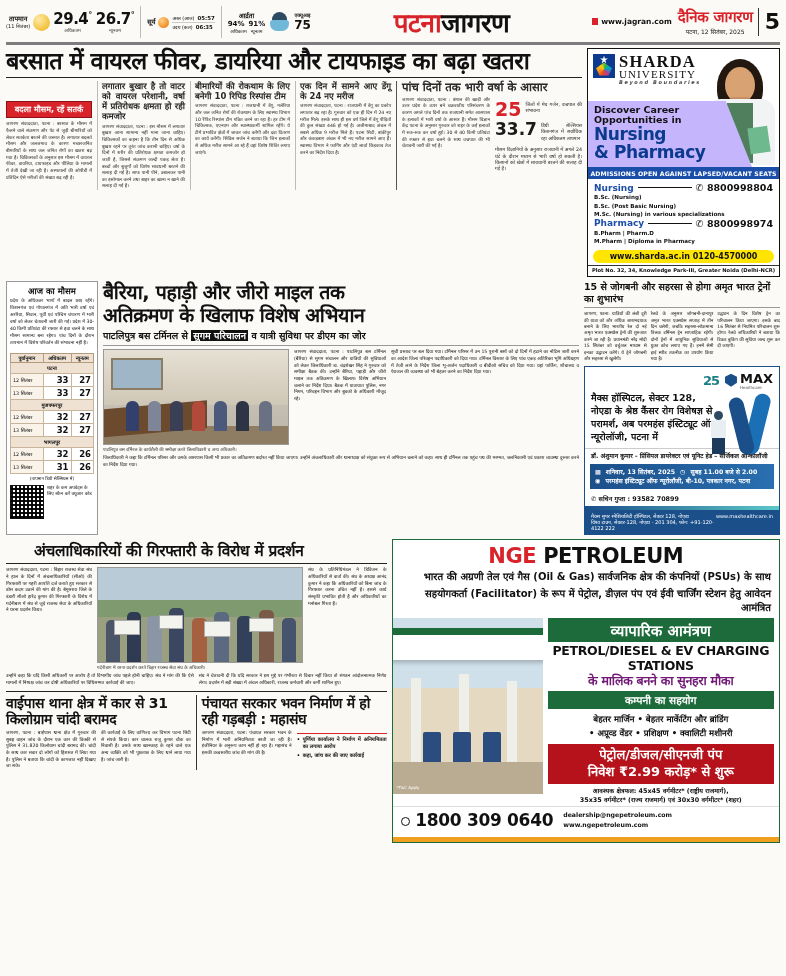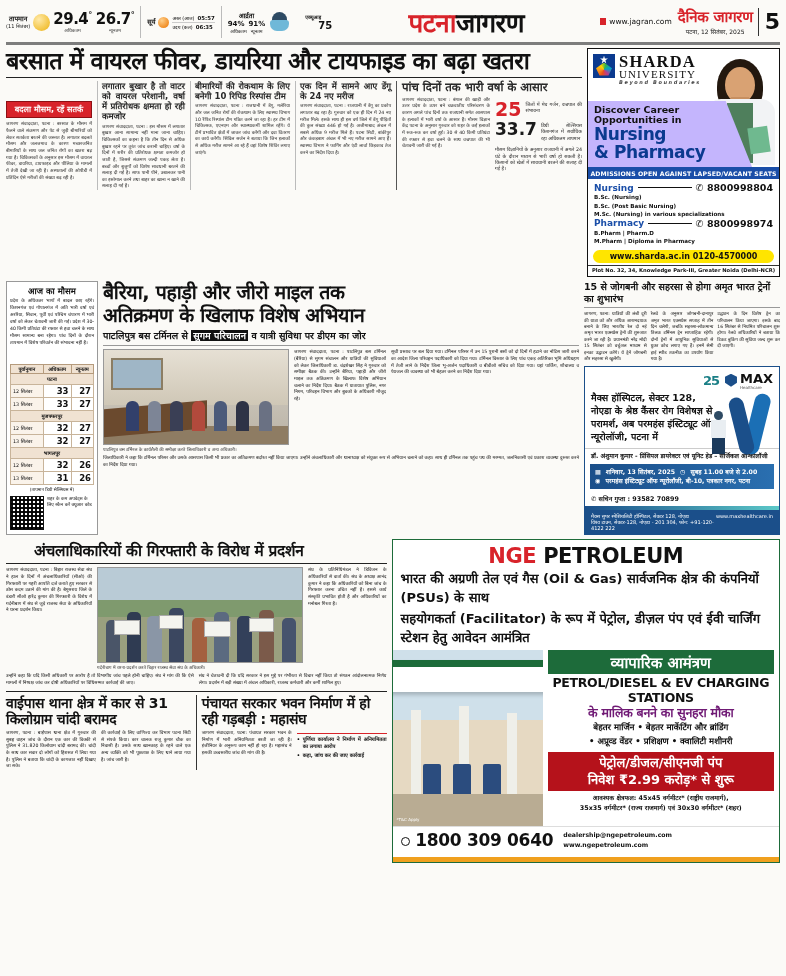--- a/index.html
+++ b/index.html
@@ -36,27 +36,27 @@
   .sun-rows { font-size: 4.8px; }
   .sun-rows div { display: flex; gap: 3px; border-bottom: 1px solid #ccc; padding: 1px 0; }
   .sun-rows div:last-child { border-bottom: none; }
   .sun-rows .t { font-weight: bold; font-size: 5.4px; }
   .hum { text-align: center; font-size: 4.6px; }
   .hum .pcts { font-size: 7px; font-weight: bold; display: flex; gap: 4px; justify-content: center; }
   .mask-ico { width: 21px; height: 21px; position: relative; }
   .mask-ico .head { position: absolute; left: 3px; top: 0; width: 15px; height: 15px; border-radius: 50%; background: #2d4a63; }
   .mask-ico .msk { position: absolute; left: 1px; top: 8px; width: 19px; height: 11px; border-radius: 3px 3px 7px 7px; background: #6fb8d8; }
   .aqi { text-align: center; font-size: 5px; }
-  .aqi .n { font-size: 10px; font-weight: bold; margin-left: 24px; }
+  .aqi .n { font-size: 12px; font-weight: bold; }
 
   .brand { flex: 1; text-align: center; }
   .brand-txt { font-size: 26px; font-weight: bold; letter-spacing: -.5px; }
   .brand-txt .r { color: #d8232a; }
   .masthead-right { display: flex; align-items: center; gap: 6px; font-size: 7px; }
-  .jg-url { display: flex; align-items: center; gap: 3px; font-weight: normal; font-size: 7.5px; }
+  .jg-url { display: flex; align-items: center; gap: 3px; font-weight: bold; font-size: 7.5px; }
   .jg-url .sq { width: 6px; height: 7px; background: #d8232a; }
   .dj { text-align: center; line-height: 1.3; padding-right: 5px; border-right: 1.5px solid #333; }
   .dj .t { font-size: 15px; font-weight: bold; color: #d8232a; letter-spacing: -.3px; }
   .dj .d { font-size: 6px; }
   .pageno { font-size: 22px; font-weight: bold; }
   .mast-rule { height: 2.5px; background: #7d7d7d; margin: 2px 0 3px; }
 
   
   .lead-wrap { display: flex; gap: 5px; }
   .lead-left { width: 578px; }
@@ -116,21 +116,21 @@
   .sh-cat .ph { font-size: 9.5px; font-weight: bold; }
   .sh-li { font-size: 5.6px; font-weight: bold; line-height: 1.45; }
   .sh-pill { margin: 3px 5px 2px; background: #ffe500; border-radius: 9px; text-align: center; font-size: 8px; font-weight: bold; padding: 2px 0; }
   .sh-addr { font-size: 5.2px; font-weight: bold; text-align: center; padding: 1.5px 2px 3px; border-top: 1px solid #333; }
 
   
   .band2 { display: flex; gap: 5px; margin-top: 4px; }
   .wxcard { width: 92px; border: 1px solid #999; background: #fff; padding: 3px; }
   .wxcard h4 { text-align: center; font-size: 8.5px; font-weight: bold; margin-bottom: 2px; }
   .wxcard p { font-size: 4.6px; line-height: 1.5; text-align: justify; }
-  .wxtab { width: 100%; border-collapse: collapse; margin-top: 17px; font-size: 5px; }
+  .wxtab { width: 100%; border-collapse: collapse; margin-top: 6px; font-size: 5px; }
   .wxtab th { background: #f0e2d2; border: 1px solid #b59b7d; font-size: 5px; padding: 1px; font-weight: bold; }
   .wxtab td { border: 1px solid #c8b49a; padding: 1px 2px; text-align: right; font-size: 8.5px; font-weight: bold; }
   .wxtab td.dt { text-align: left; font-size: 4.8px; font-weight: normal; background: #faf3ea; }
   .wxtab tr.city td { background: #f0e2d2; text-align: center; font-size: 5.2px; font-weight: bold; }
   .qrbox { margin-top: 4px; display: flex; gap: 3px; align-items: flex-start; }
   .qr { width: 34px; height: 34px; background:
      repeating-linear-gradient(0deg,#111 0 2px,#fff 2px 4px),
      repeating-linear-gradient(90deg,#111 0 2px,transparent 2px 4px);
      background-blend-mode: multiply; border: 1px solid #111; flex: none; }
   .qr-cap { font-size: 4.6px; line-height: 1.4; }
@@ -198,21 +198,21 @@
   .th-col .sm { display: flex; gap: 5px; margin-top: 3px; }
   .th-col .sm div { font-size: 4.6px; line-height: 1.45; text-align: justify; flex: 1; }
   .bullets { border-top: 1.5px solid #d8232a; margin-top: 3px; padding-top: 2px; }
   .bullets li { font-size: 5.2px; font-weight: bold; list-style: none; margin-bottom: 2px; padding-left: 6px; position: relative; line-height: 1.3;}
   .bullets li::before { content: "•"; position: absolute; left: 0; }
 
   
   .nge { width: 392px; border: 1.5px solid #1d6b3a; background: #fff; position: relative; overflow: hidden; }
   .nge-t { text-align: center; font-size: 21px; font-weight: bold; padding-top: 4px; letter-spacing: -.4px;}
   .nge-t .r { color: #d8232a; }
-  .nge-sub { font-size: 13px; font-weight: bold; text-align: left; line-height: 1.45; padding: 2px 8px; }
+  .nge-sub { font-size: 10px; font-weight: bold; text-align: right; line-height: 1.45; padding: 2px 8px; }
   .nge-mid { display: flex; }
   .nge-photo { width: 150px; height: 176px; position: relative; overflow: hidden;
      background: linear-gradient(#cfe0ea 0 40%, #e6d9c2 40% 100%); }
   .nge-photo .canopy { position: absolute; left: -6%; top: 6%; width: 112%; height: 18%; background: #fff; border-top: 7px solid #1d6b3a; box-shadow: 0 3px 4px rgba(0,0,0,.2); }
   .nge-photo .col { position: absolute; bottom: 14%; width: 10px; background: #efefe9; }
   .nge-photo .pump { position: absolute; bottom: 16%; width: 18px; height: 34px; background: #2b4c7e; border-radius: 2px; }
   .nge-photo .ground { position: absolute; bottom: 0; left: 0; right: 0; height: 18%; background: #b9ac93; }
   .nge-right { flex: 1; padding: 0 5px; }
   .nge-green { background: #1d6b3a; color: #fff; text-align: center; font-size: 15px; font-weight: bold; padding: 2px 4px; margin-bottom: 1px;}
   .nge-bk { text-align: center; font-size: 12.5px; font-weight: bold; line-height: 1.2; letter-spacing: -.3px;}
@@ -617,20 +617,21 @@
           <div class="pump" style="left:20%"></div>
           <div class="pump" style="left:40%"></div>
           <div class="pump" style="left:60%"></div>
           <div class="ground"></div>
           <div style="position:absolute;left:4px;bottom:4px;font-size:4px;color:#fff">*T&amp;C Apply</div>
         </div>
         <div class="nge-right">
           <div class="nge-green">व्यापारिक आमंत्रण</div>
           <div class="nge-bk">PETROL/DIESEL &amp; EV CHARGING STATIONS</div>
           <div class="nge-bk r" style="color:#701a75">के मालिक बनने का सुनहरा मौका</div>
+          <div class="nge-green2">कम्पनी का सहयोग</div>
           <div class="nge-feat">बेहतर मार्जिन  •  बेहतर मार्केटिंग और ब्रांडिंग</div>
           <div class="nge-feat">• अप्रूव्ड वेंडर  •  प्रशिक्षण  •  क्वालिटी मशीनरी</div>
           <div class="nge-red">
             <div>पेट्रोल/डीजल/सीएनजी पंप</div>
             <div>निवेश ₹2.99 करोड़* से शुरू</div>
           </div>
           <div class="nge-area">आवश्यक क्षेत्रफल: 45x45 वर्गमीटर* (राष्ट्रीय राजमार्ग),</div>
           <div class="nge-area">35x35 वर्गमीटर* (राज्य राजमार्ग) एवं 30x30 वर्गमीटर* (शहर)</div>
         </div>
       </div>

